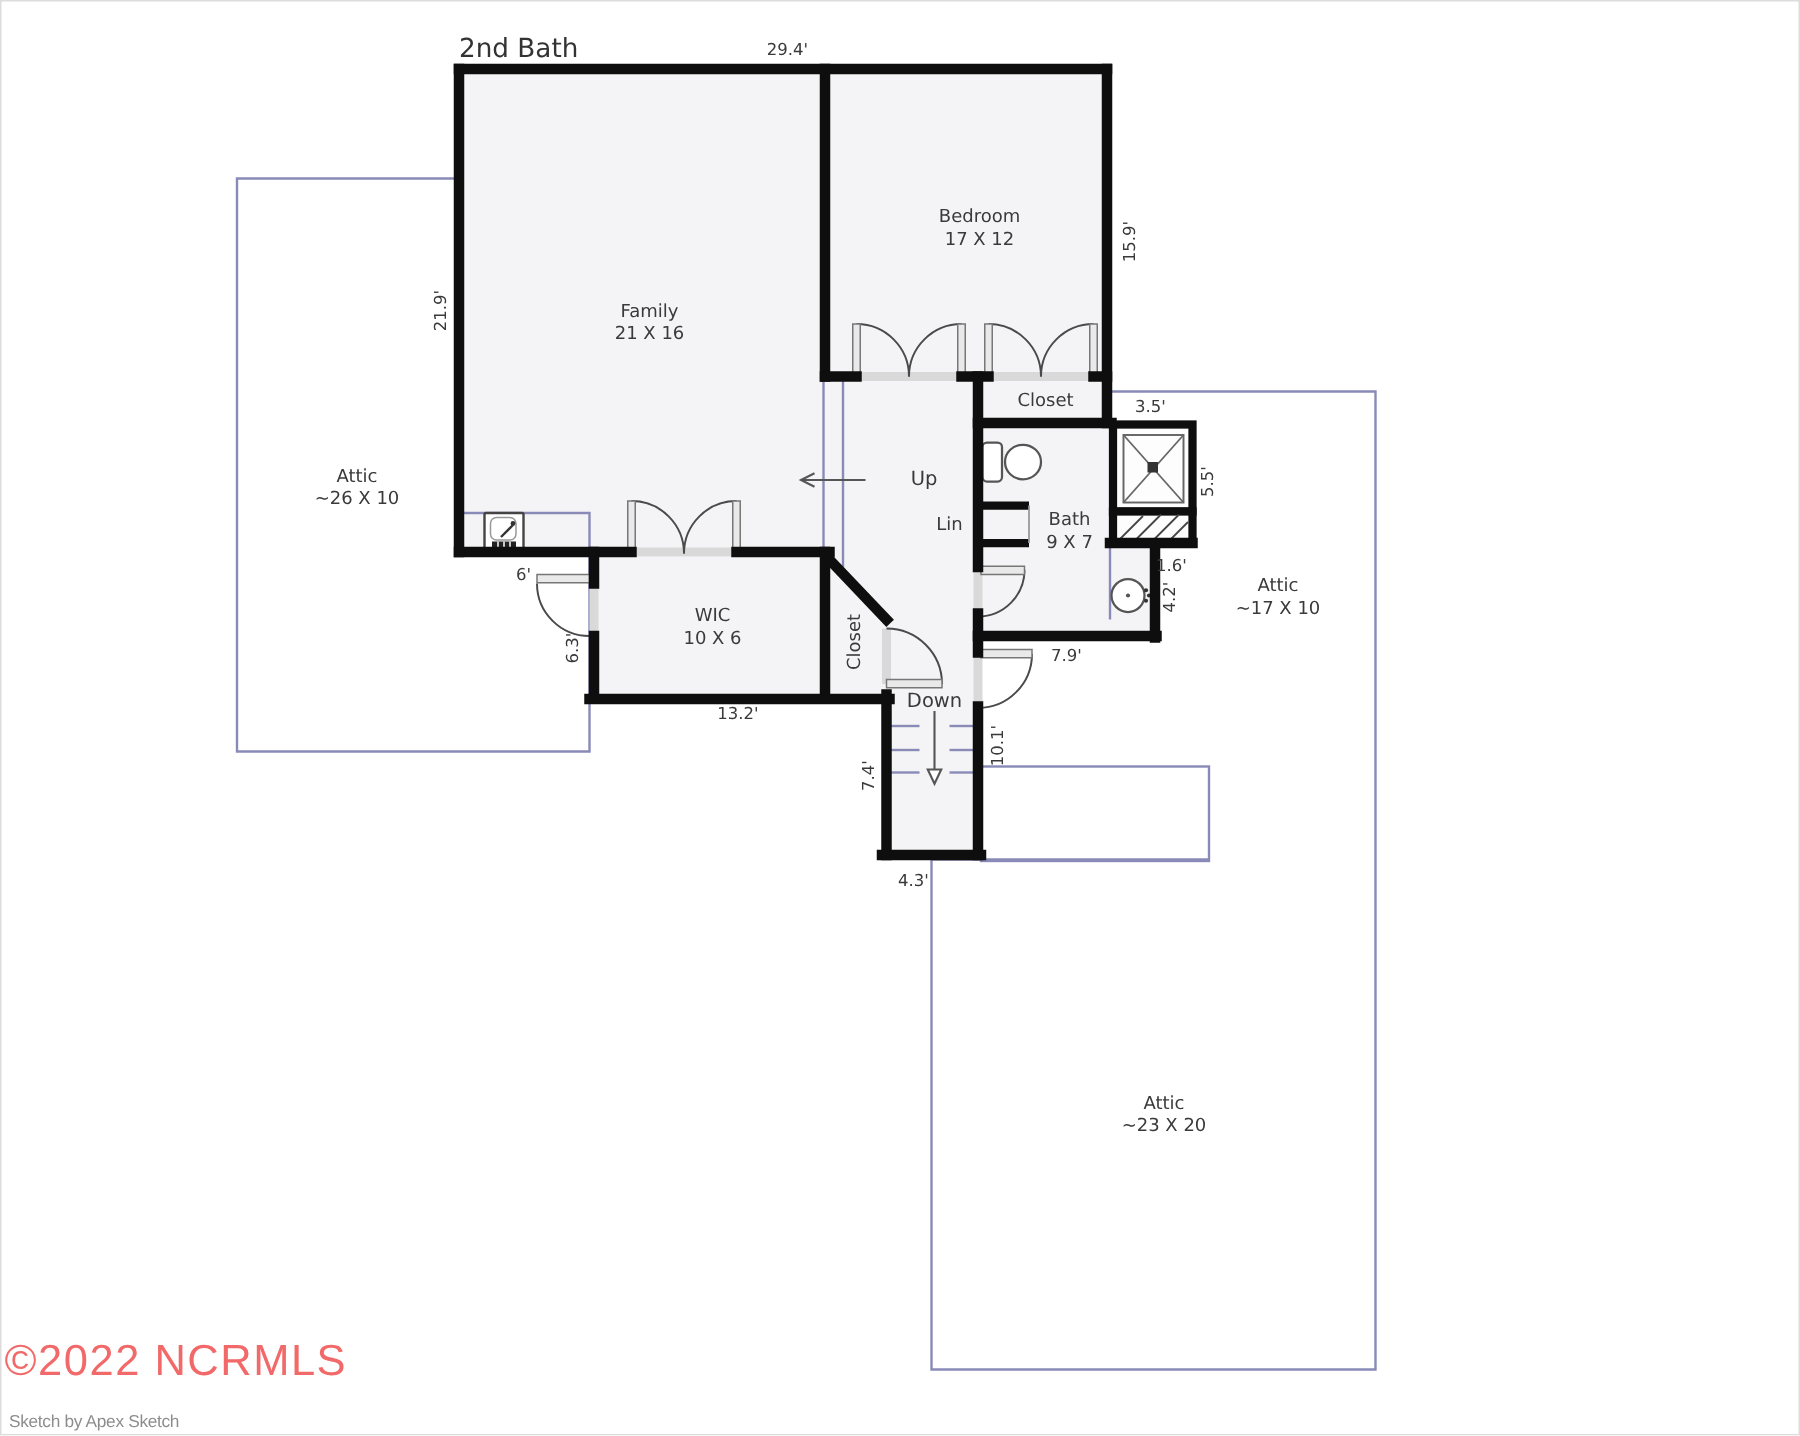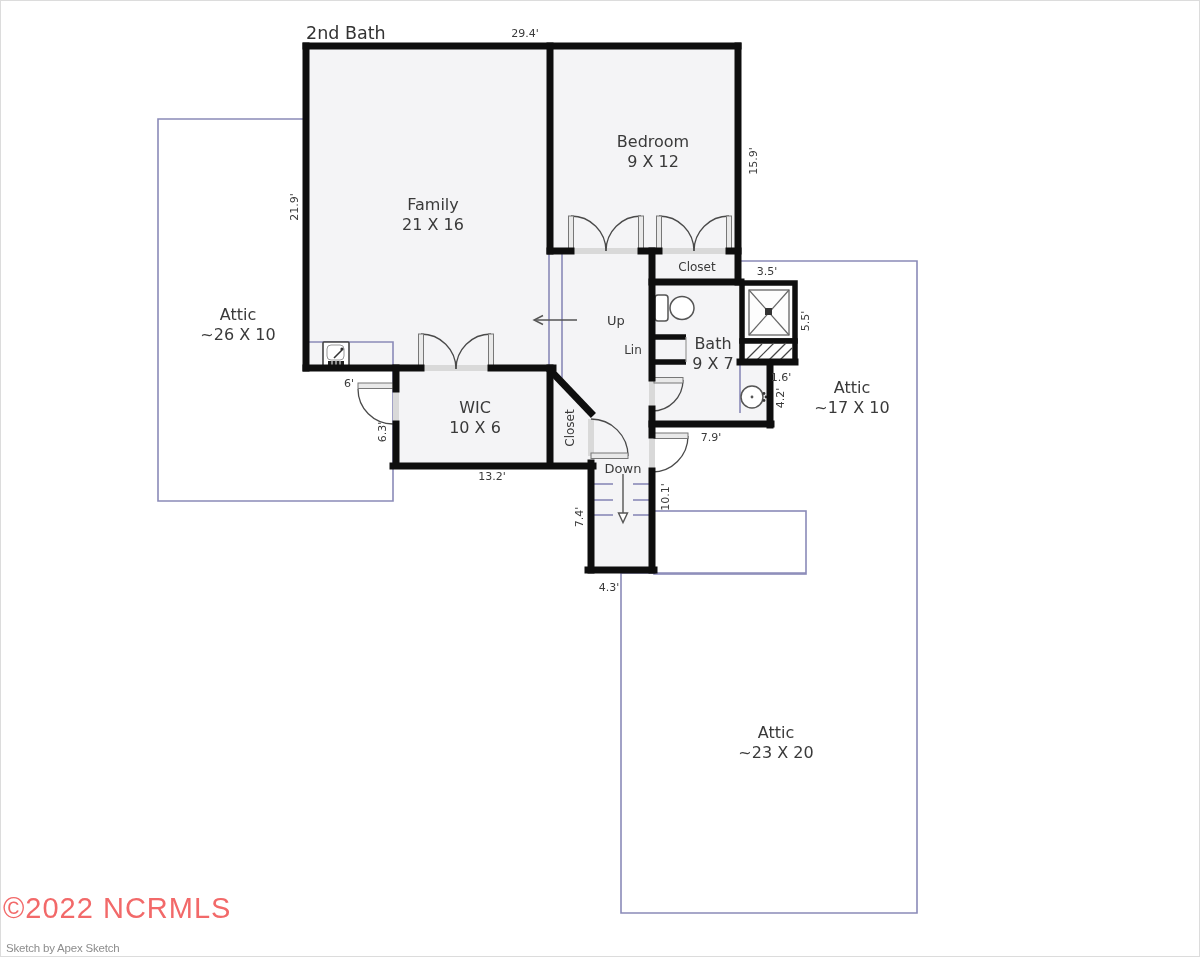--- a/index.html
+++ b/index.html
@@ -9,21 +9,21 @@
     font-family:"DejaVu Sans", sans-serif;
   }
   #plan svg { position:absolute; left:0; top:0; }
   .lbl {
     position:absolute; transform:translate(-50%,-50%);
     color:#3a3a3a; white-space:nowrap; font-size:11px; line-height:1;
   }
   .lbl.rot { transform:translate(-50%,-50%) rotate(-90deg); }
   .room {
     position:absolute; transform:translate(-50%,-50%);
-    color:#3a3a3a; text-align:center; font-size:16px; line-height:1.25;
+    color:#3a3a3a; text-align:center; font-size:12px; line-height:1.25;
     white-space:nowrap;
   }
   .small-room { font-size:12px; }
   .stair-lbl { font-size:13px; }
   .title {
     position:absolute; transform:translate(0,-50%);
     font-size:17.5px; color:#333; white-space:nowrap;
   }
   .wm {
     position:absolute; transform:translate(0,-50%);
@@ -189,21 +189,21 @@
 
   <div class="title" style="left:305px; top:32px;">2nd Bath</div>
 
   <div class="room" style="left:432px; top:214px;">
     <div>Family</div>
     <div>21 X 16</div>
   </div>
 
   <div class="room" style="left:652px; top:151px;">
     <div>Bedroom</div>
-    <div>9 X 12</div>
+    <div>17 X 12</div>
   </div>
 
   <div class="room" style="left:237px; top:324px;">
     <div>Attic</div>
     <div>~26 X 10</div>
   </div>
 
   <div class="room" style="left:851px; top:397px;">
     <div>Attic</div>
     <div>~17 X 10</div>

